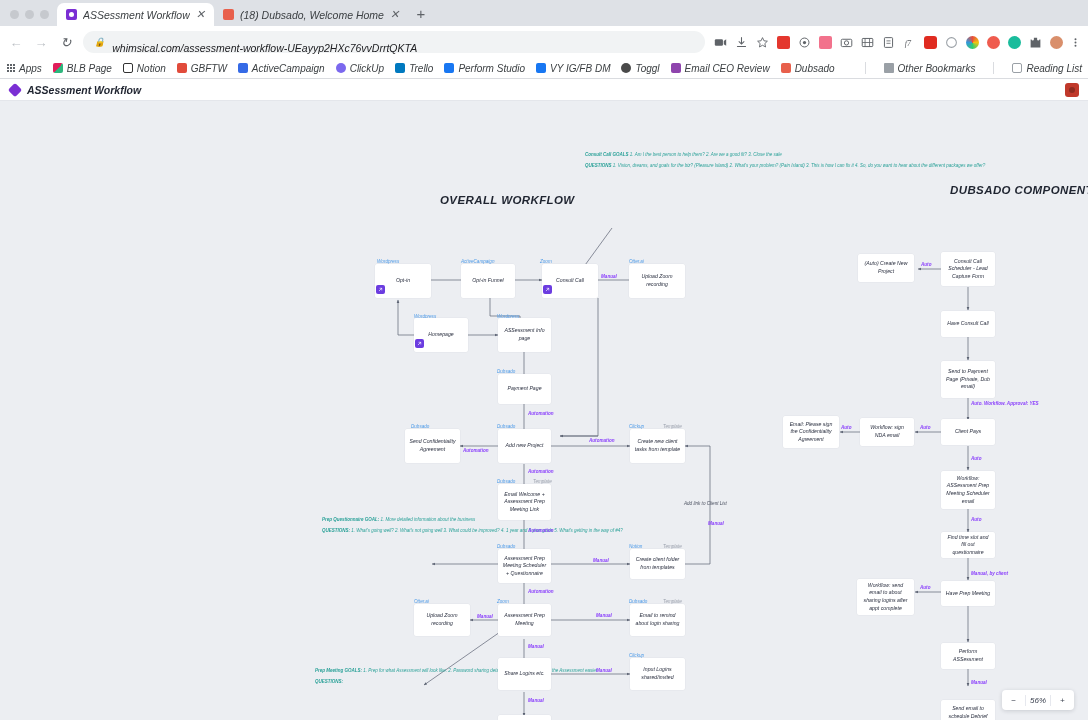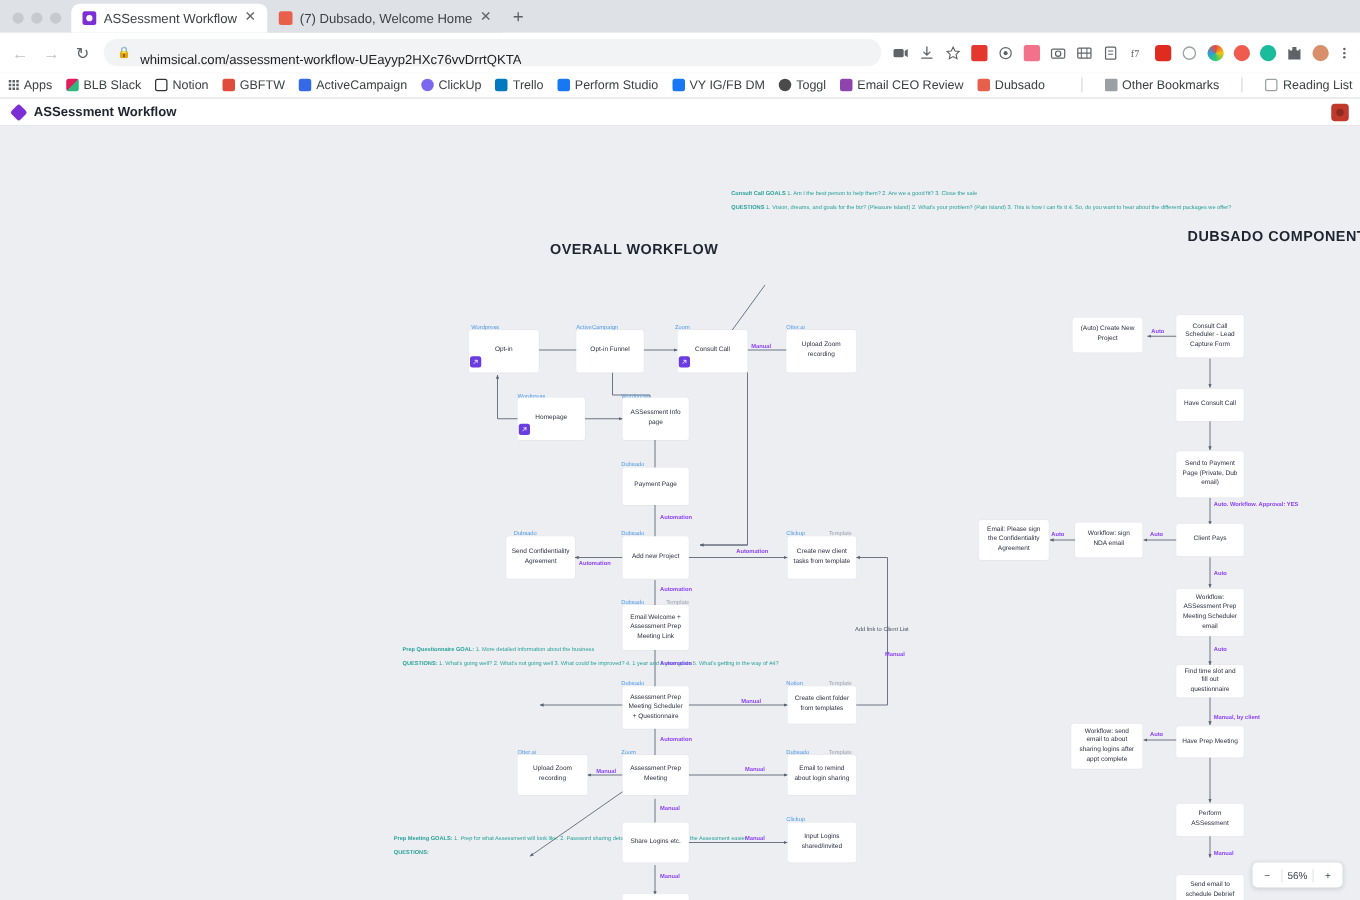--- a/index.html
+++ b/index.html
@@ -4,21 +4,21 @@
 <style>
   * { box-sizing: border-box; margin: 0; padding: 0; }
   html, body { width: 1088px; height: 720px; overflow: hidden; }
   body {
     font-family: "Liberation Sans", sans-serif;
     background: #eceef2;
     -webkit-font-smoothing: antialiased;
   }
 
   
-  .browser { width: 1088px; height: 720px; position: relative; background:#eceef2; }
+  .browser { width: 1088px; height: 720px; position: relative; background:#eceef2;font-style:italic; }
 
   .tabstrip {
     height: 26px; background: #dee1e6; display: flex; align-items: flex-end;
     padding-left: 8px; position: relative;
   }
   .traffic { display:flex; align-items:center; gap:6px; padding:0 8px 7px 2px; }
   .dot { width:9px; height:9px; border-radius:50%; background:#c6c9ce; }
 
   .tab {
     height: 23px; display:flex; align-items:center; gap:6px;
@@ -141,21 +141,21 @@
     </div>
 
     <div class="tab active">
       <span class="favicon fav-whimsical"></span>
       <span class="tlabel">ASSessment Workflow</span>
       <span class="tclose">✕</span>
     </div>
 
     <div class="tab inactive">
       <span class="favicon fav-dubsado"></span>
-      <span class="tlabel">(7) Dubsado, Welcome Home</span>
+      <span class="tlabel">(18) Dubsado, Welcome Home</span>
       <span class="tclose">✕</span>
     </div>
 
     <div class="newtab">+</div>
   </div>
 
   <div class="omnibar">
     <span class="navbtn dis">←</span>
     <span class="navbtn dis">→</span>
     <span class="navbtn">↻</span>
@@ -226,21 +226,21 @@
           <i></i>
           <i></i>
           <i></i>
           <i></i>
           <i></i>
         </span>
       <span>Apps</span>
     </div>
     <div class="bm">
       <span class="bmi" style="background:linear-gradient(135deg,#e01e5a 0 50%,#2eb67d 50% 100%)"></span>
-      <span>BLB Slack</span>
+      <span>BLB Page</span>
     </div>
     <div class="bm">
       <span class="bmi" style="background:#fff;border:1px solid #333"></span>
       <span>Notion</span>
     </div>
     <div class="bm">
       <span class="bmi" style="background:#e14b3b"></span>
       <span>GBFTW</span>
     </div>
     <div class="bm">

